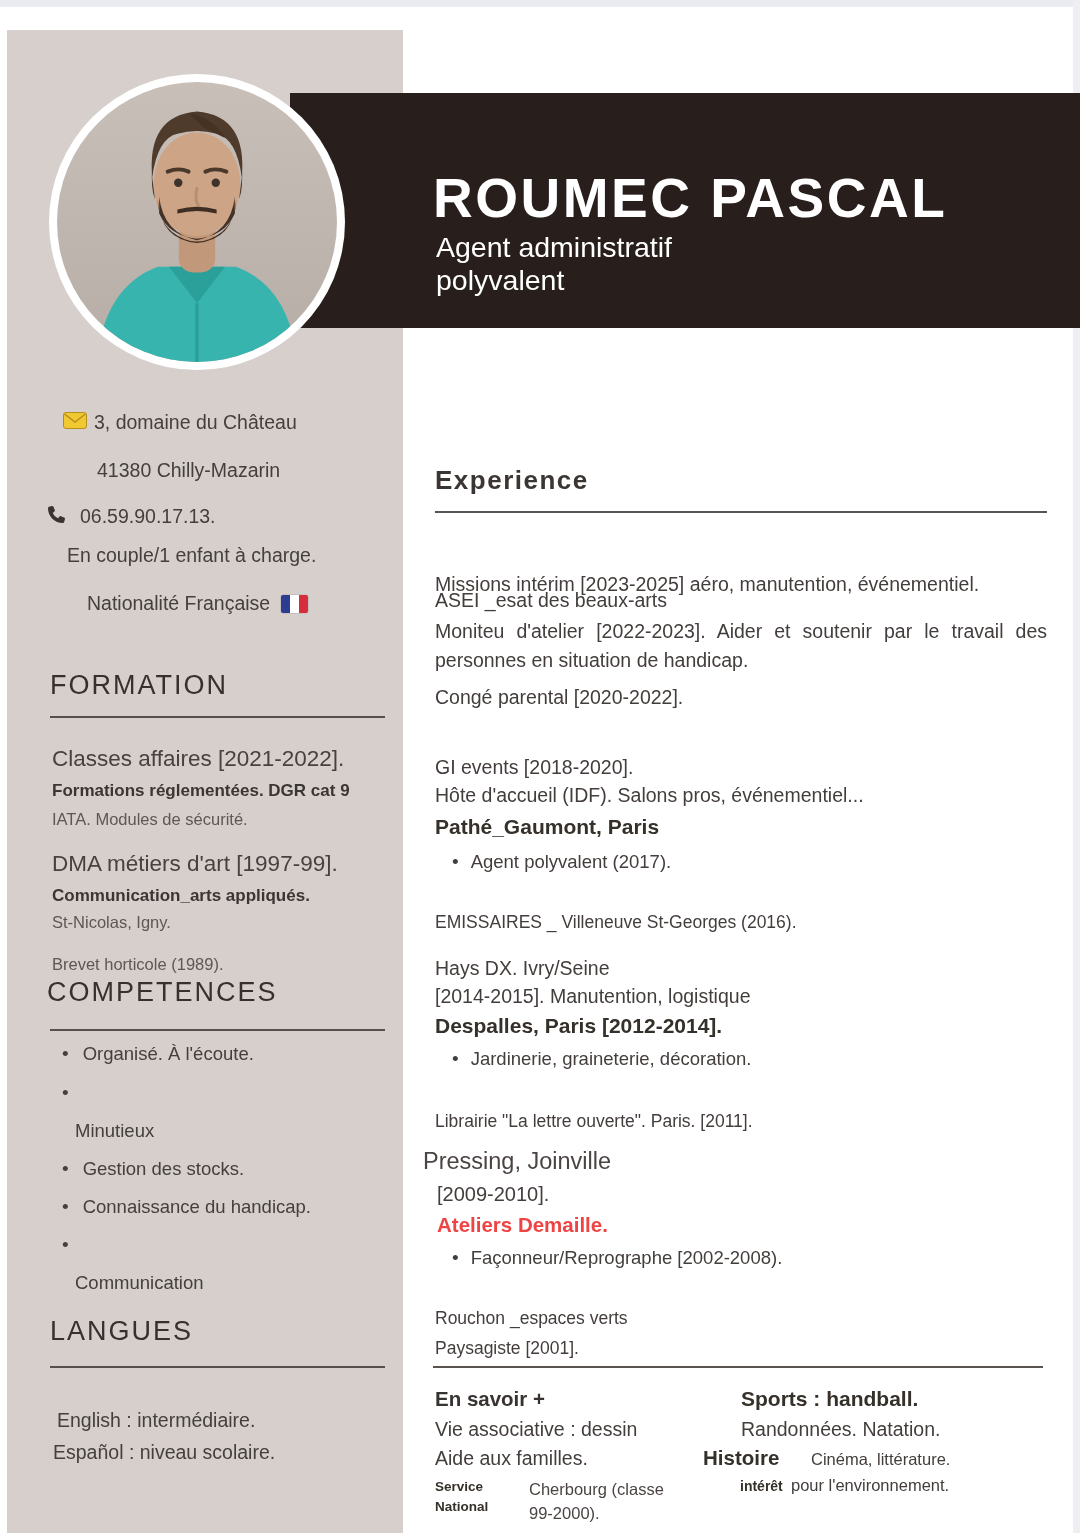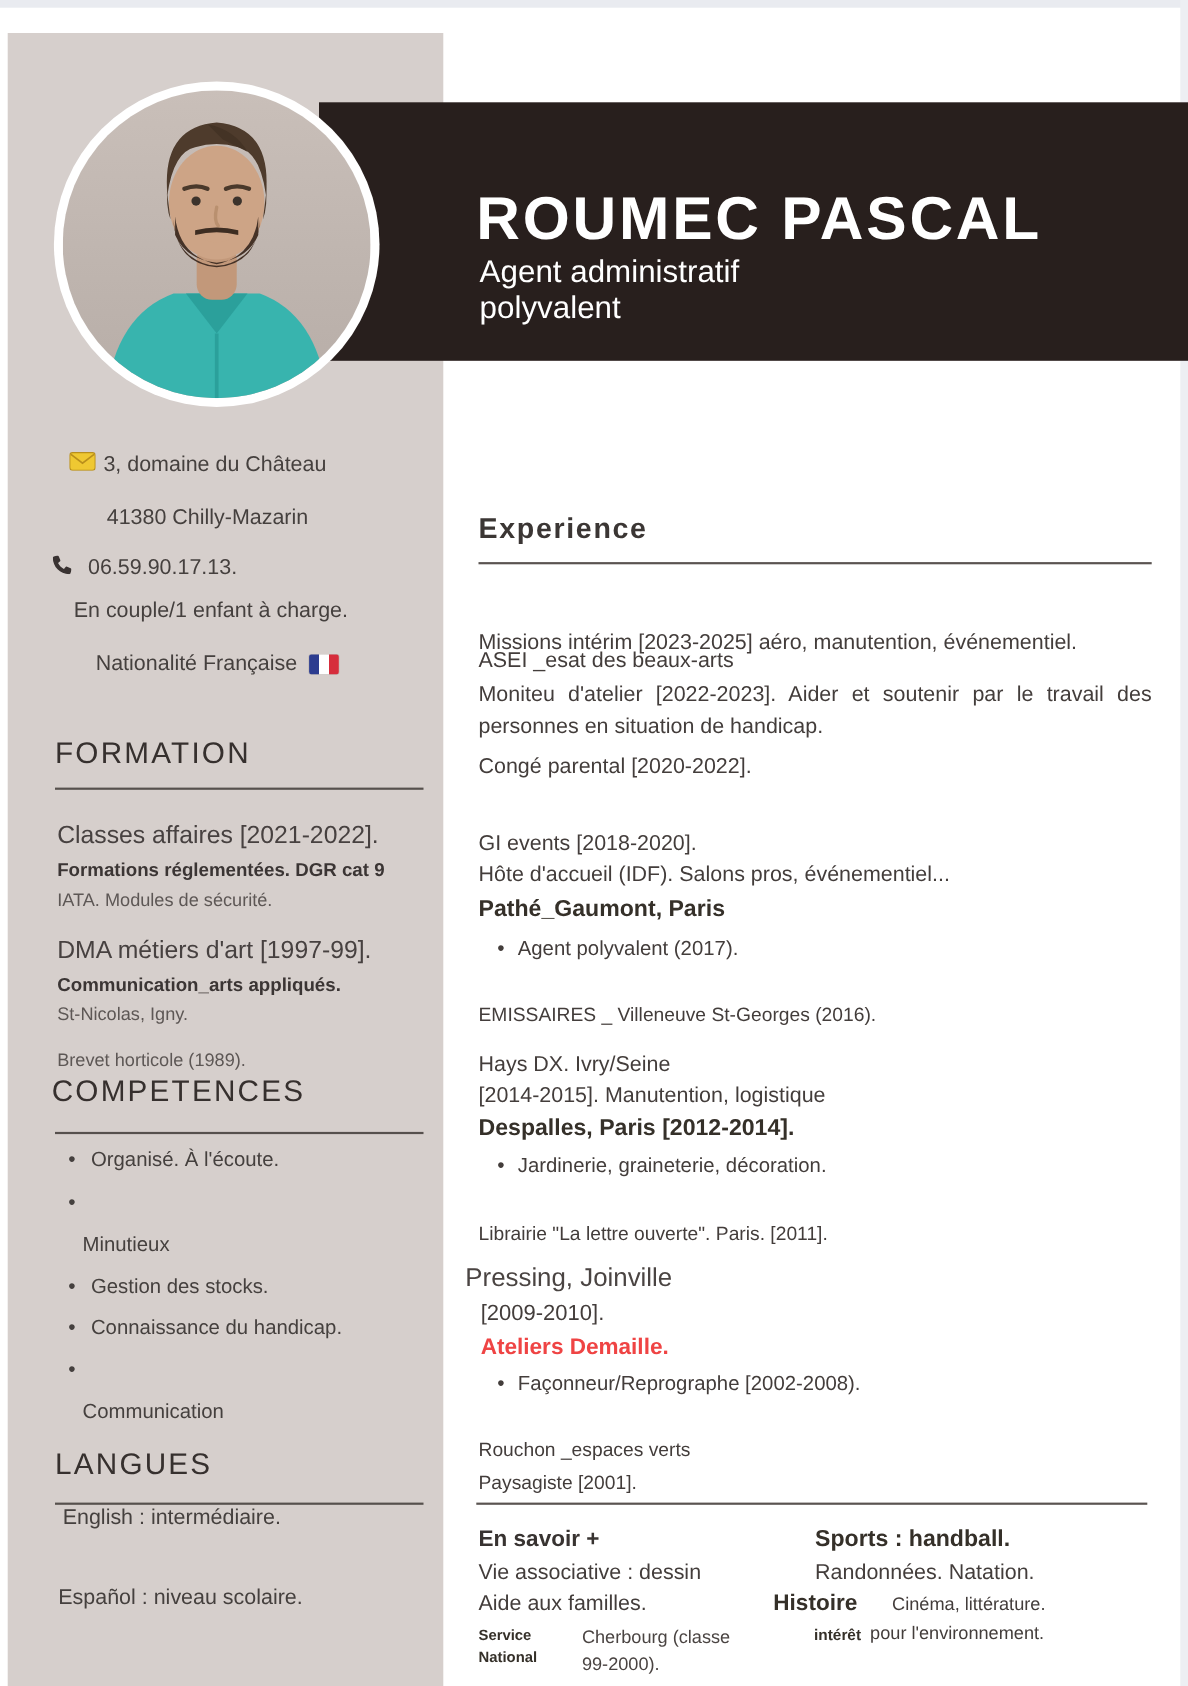--- a/index.html
+++ b/index.html
@@ -69,21 +69,21 @@
   
   .comp-row { font-size:18.5px; color:#45403e; white-space:nowrap; }
   .dot::before { content:"•"; margin-right:14px; font-size:19px; }
   .cr1 { left:62px; top:1043px; } .cr2 { left:62px; top:1082px; }
   .cr3 { left:75px; top:1120px; } .cr4 { left:62px; top:1158px; }
   .cr5 { left:62px; top:1196px; } .cr6 { left:62px; top:1234px; }
   .cr7 { left:75px; top:1272px; }
 
   
   .lang-line { font-size:19.5px; color:#45403e; white-space:nowrap; }
-  .lg1 { left:57px; top:1368px; } .lg2 { left:53px; top:1441px; }
+  .lg1 { left:57px; top:1409px; } .lg2 { left:53px; top:1441px; }
 
   
   .exp-h { left:435px; top:465px; font-size:26px; font-weight:600; letter-spacing:1.5px; color:#3b3634; }
   .r-exp  { left:435px; top:511px; width:612px; background:#5a5451; }
   .r-foot { left:433px; top:1366px; width:610px; background:#5a5451; }
 
   .x { font-size:19.5px; color:#433d3b; white-space:nowrap; }
   .x-sm { font-size:17.5px; }
   .x-bold { font-size:21px; font-weight:700; color:#353029; }
   .x-just { width:612px; text-align:justify; line-height:28.5px; white-space:normal; }

